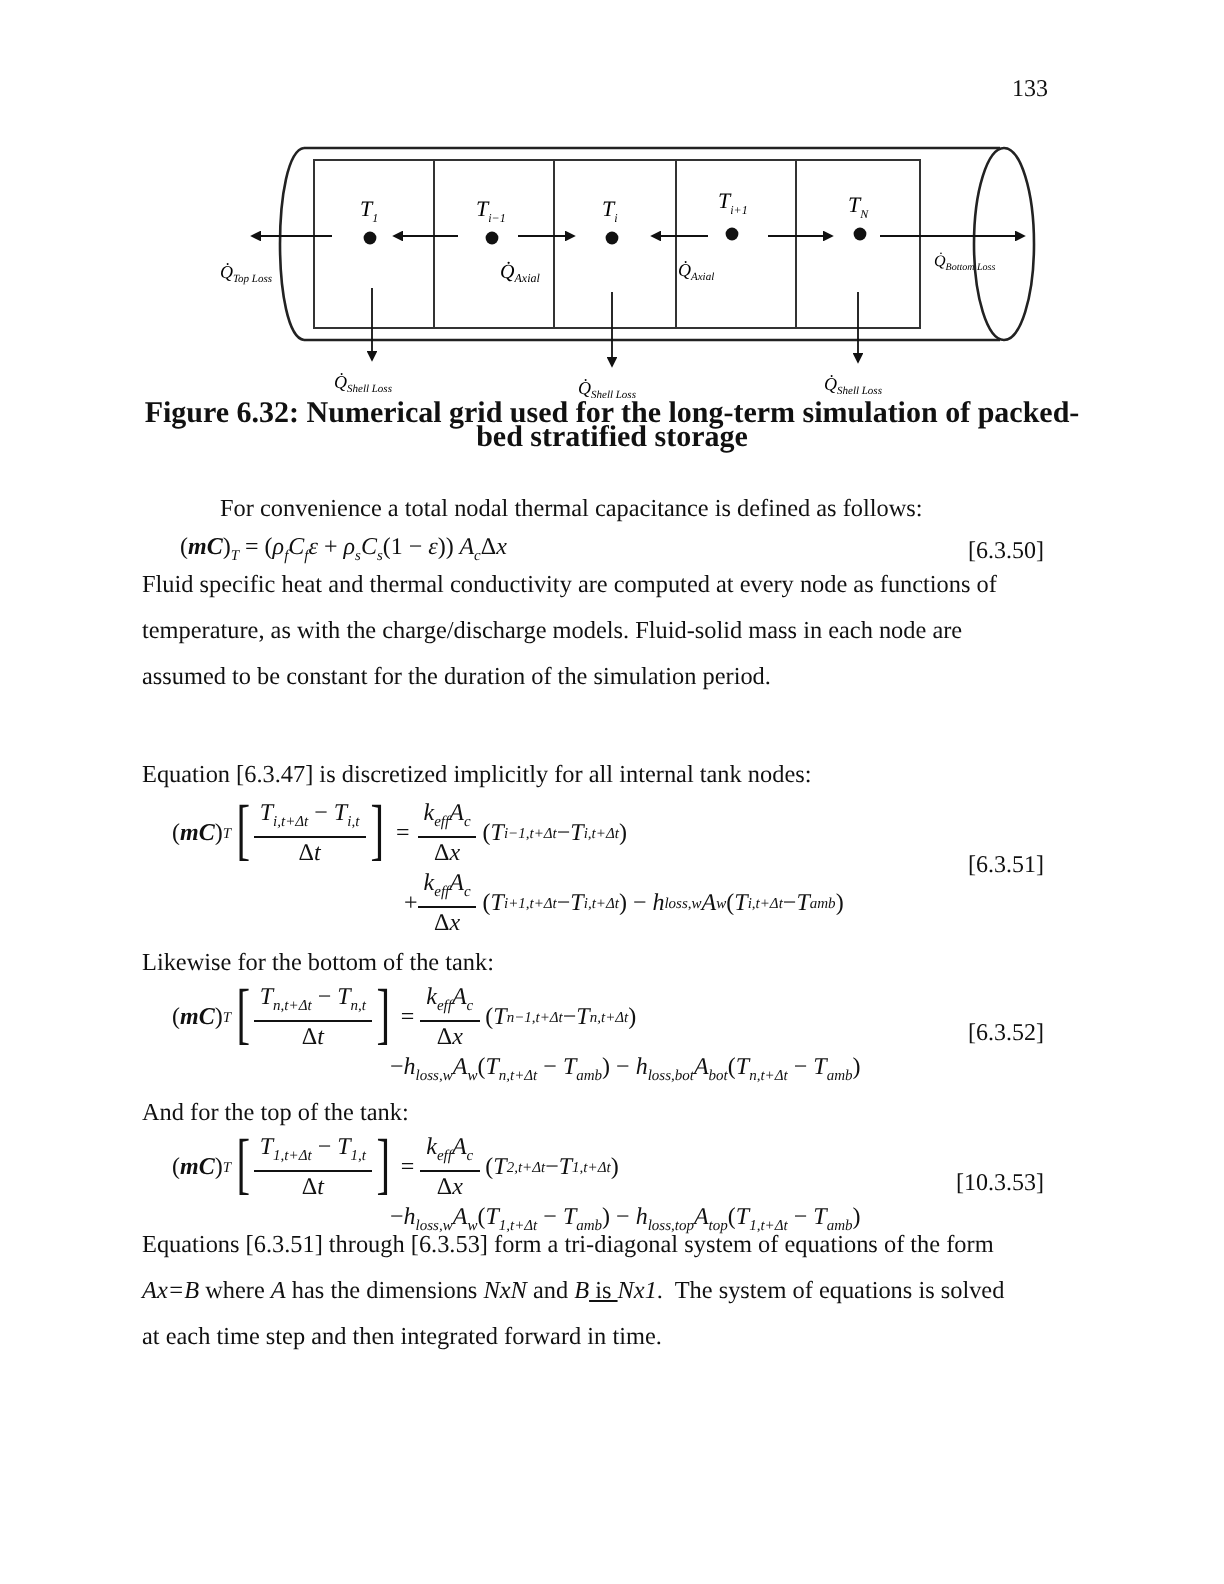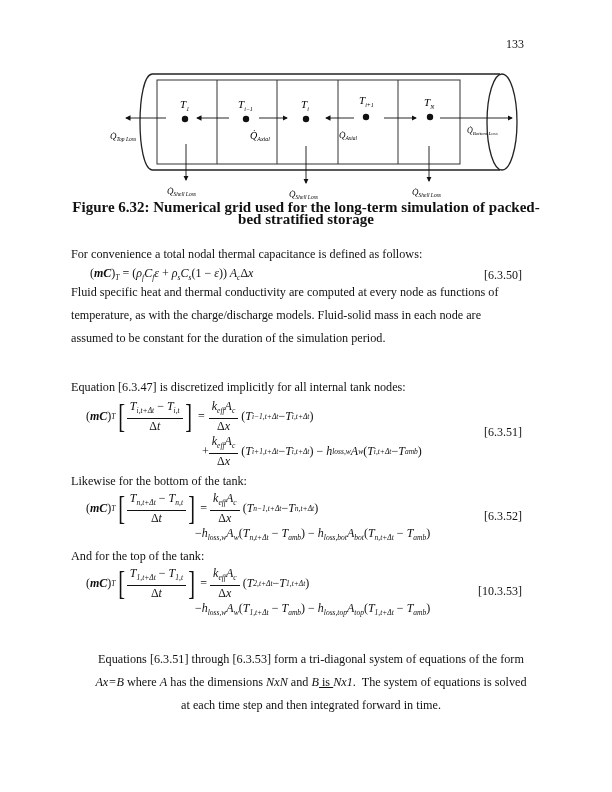--- a/index.html
+++ b/index.html
@@ -73,21 +73,21 @@
   <text x="367" y="71" font-size="8">Q̇<tspan font-size="5" dy="2">Bottom Loss</tspan></text>
   <text x="67" y="132" font-size="9">Q̇<tspan font-size="5.5" dy="2">Shell Loss</tspan></text>
   <text x="189" y="135" font-size="9">Q̇<tspan font-size="5.5" dy="2">Shell Loss</tspan></text>
   <text x="312" y="133" font-size="9">Q̇<tspan font-size="5.5" dy="2">Shell Loss</tspan></text>
 </svg>
 
 <div class="abs caption">
   <div>Figure 6.32: Numerical grid used for the long-term simulation of packed-bed stratified storage</div>
 </div>
 
-<div class="abs para" style="top:243px;">For convenience a total nodal thermal capacitance is defined as follows:</div>
+<div class="abs para" style="top:243px;margin-left:39px;">For convenience a total nodal thermal capacitance is defined as follows:</div>
 
 <div class="abs math" style="left:90px; top:266px;">
   <span class="up">(</span><b>m</b><b>C</b><span class="up">)</span><span class="sub">T</span> <span class="up">= (</span>ρ<span class="sub">f</span>C<span class="sub">f</span>ε <span class="up">+</span> ρ<span class="sub">s</span>C<span class="sub">s</span><span class="up">(1 − </span>ε<span class="up">))</span> A<span class="sub">c</span><span class="up">Δ</span>x
 </div>
 <div class="abs eqnum" style="top:268px;">[6.3.50]</div>
 
 <div class="abs para" style="top:281px;">
   <div>Fluid specific heat and thermal conductivity are computed at every node as functions of</div>
   <div>temperature, as with the charge/discharge models.  Fluid-solid mass in each node are</div>
   <div>assumed to be constant for the duration of the simulation period.</div>
@@ -163,19 +163,19 @@
         <span class="den up">Δ<i>x</i></span>
       </span>
     <span class="up">&nbsp;(</span>T<span class="sub">2,t+Δt</span> <span class="up">−</span> T<span class="sub">1,t+Δt</span><span class="up">)</span>
   </div>
   <div style="margin-left:109px; line-height:16px;">
     <span class="up">−</span>h<span class="sub">loss,w</span>A<span class="sub">w</span><span class="up">(</span>T<span class="sub">1,t+Δt</span> <span class="up">−</span> T<span class="sub">amb</span><span class="up">) −</span> h<span class="sub">loss,top</span>A<span class="sub">top</span><span class="up">(</span>T<span class="sub">1,t+Δt</span> <span class="up">−</span> T<span class="sub">amb</span><span class="up">)</span>
   </div>
 </div>
 <div class="abs eqnum" style="top:584px;">[10.3.53]</div>
 
-<div class="abs para" style="top:648px;text-align:center;">
+<div class="abs para" style="top:611px;">
   <div>Equations [6.3.51] through [6.3.53] form a tri-diagonal system of equations of the form</div>
   <div>
     <i>Ax=B</i><span style="white-space:pre;"> where </span><i>A</i><span style="white-space:pre;"> has the dimensions </span><i>NxN</i><span style="white-space:pre;"> and </span><i>B</i><span style="white-space:pre;text-decoration:underline;"> is </span><i>Nx1</i><span style="white-space:pre;">.  The system of equations is solved</span>
   </div>
   <div>at each time step and then integrated forward in time.</div>
 </div>
 
 </body></html>

